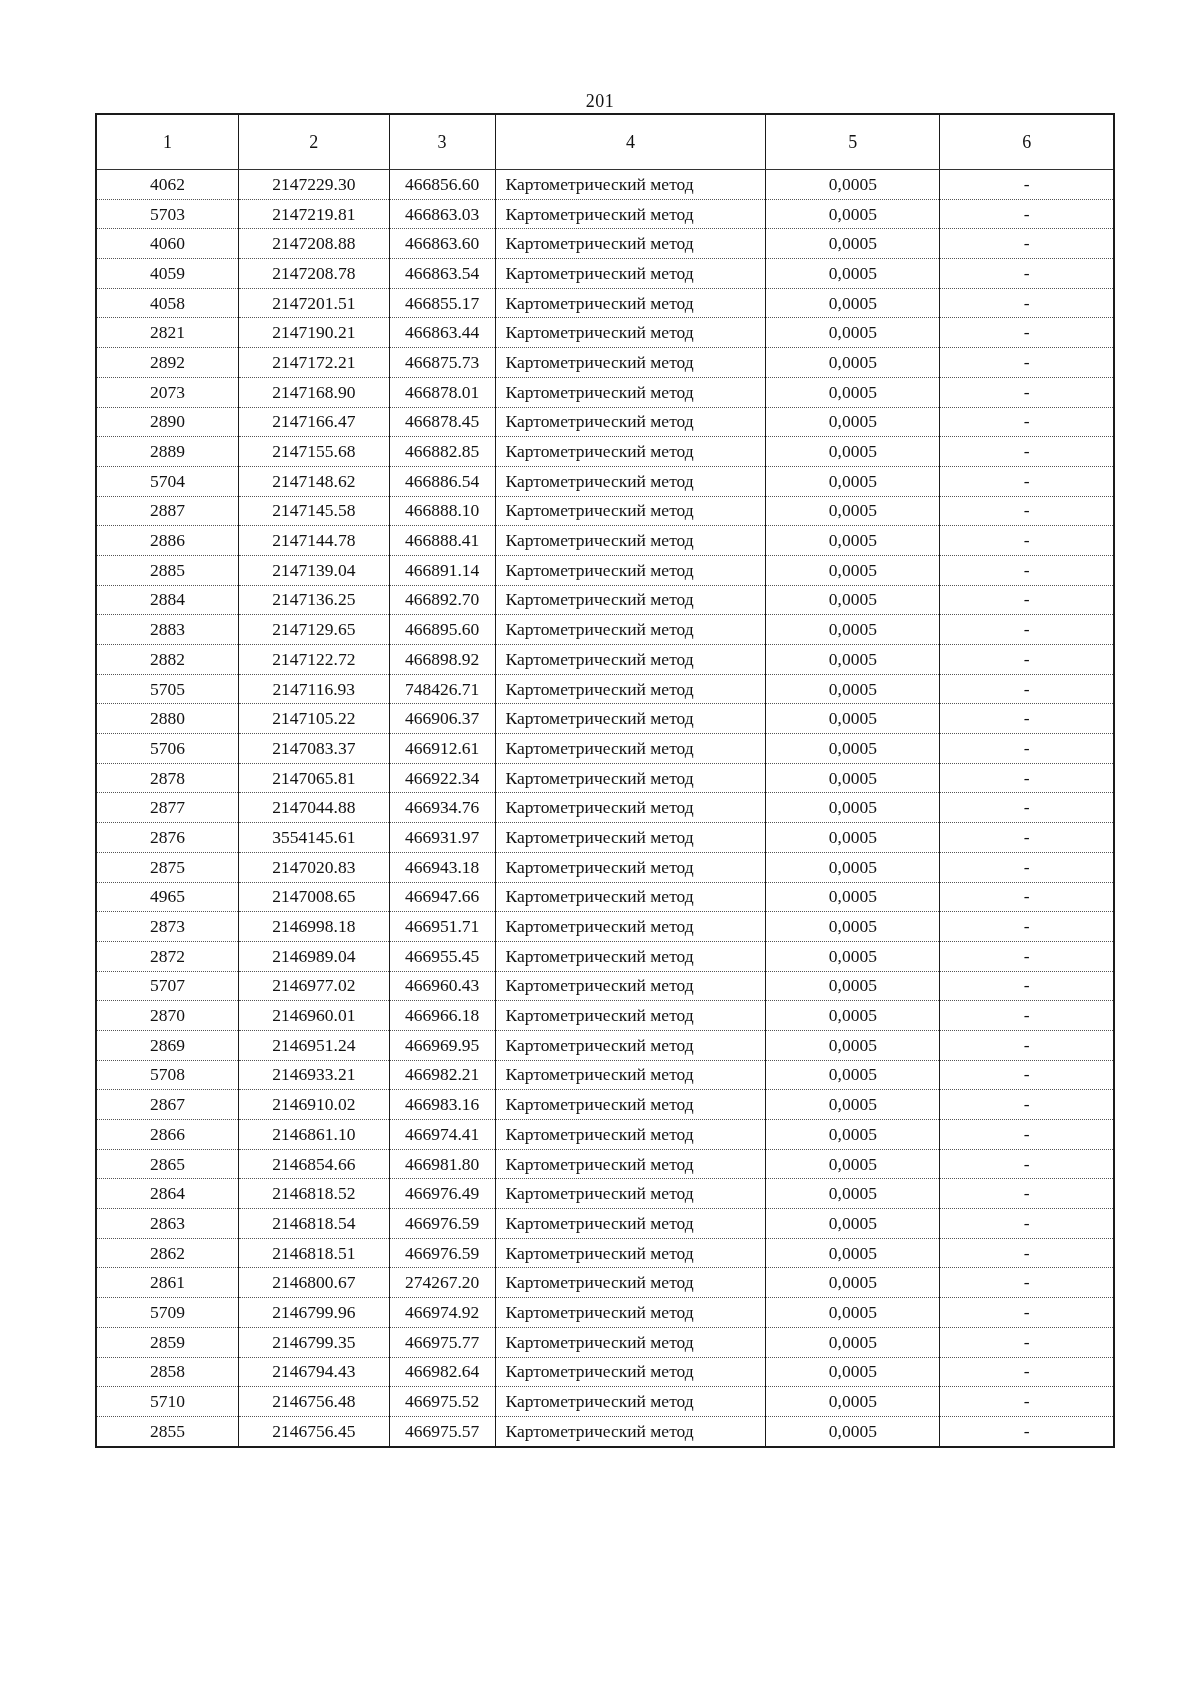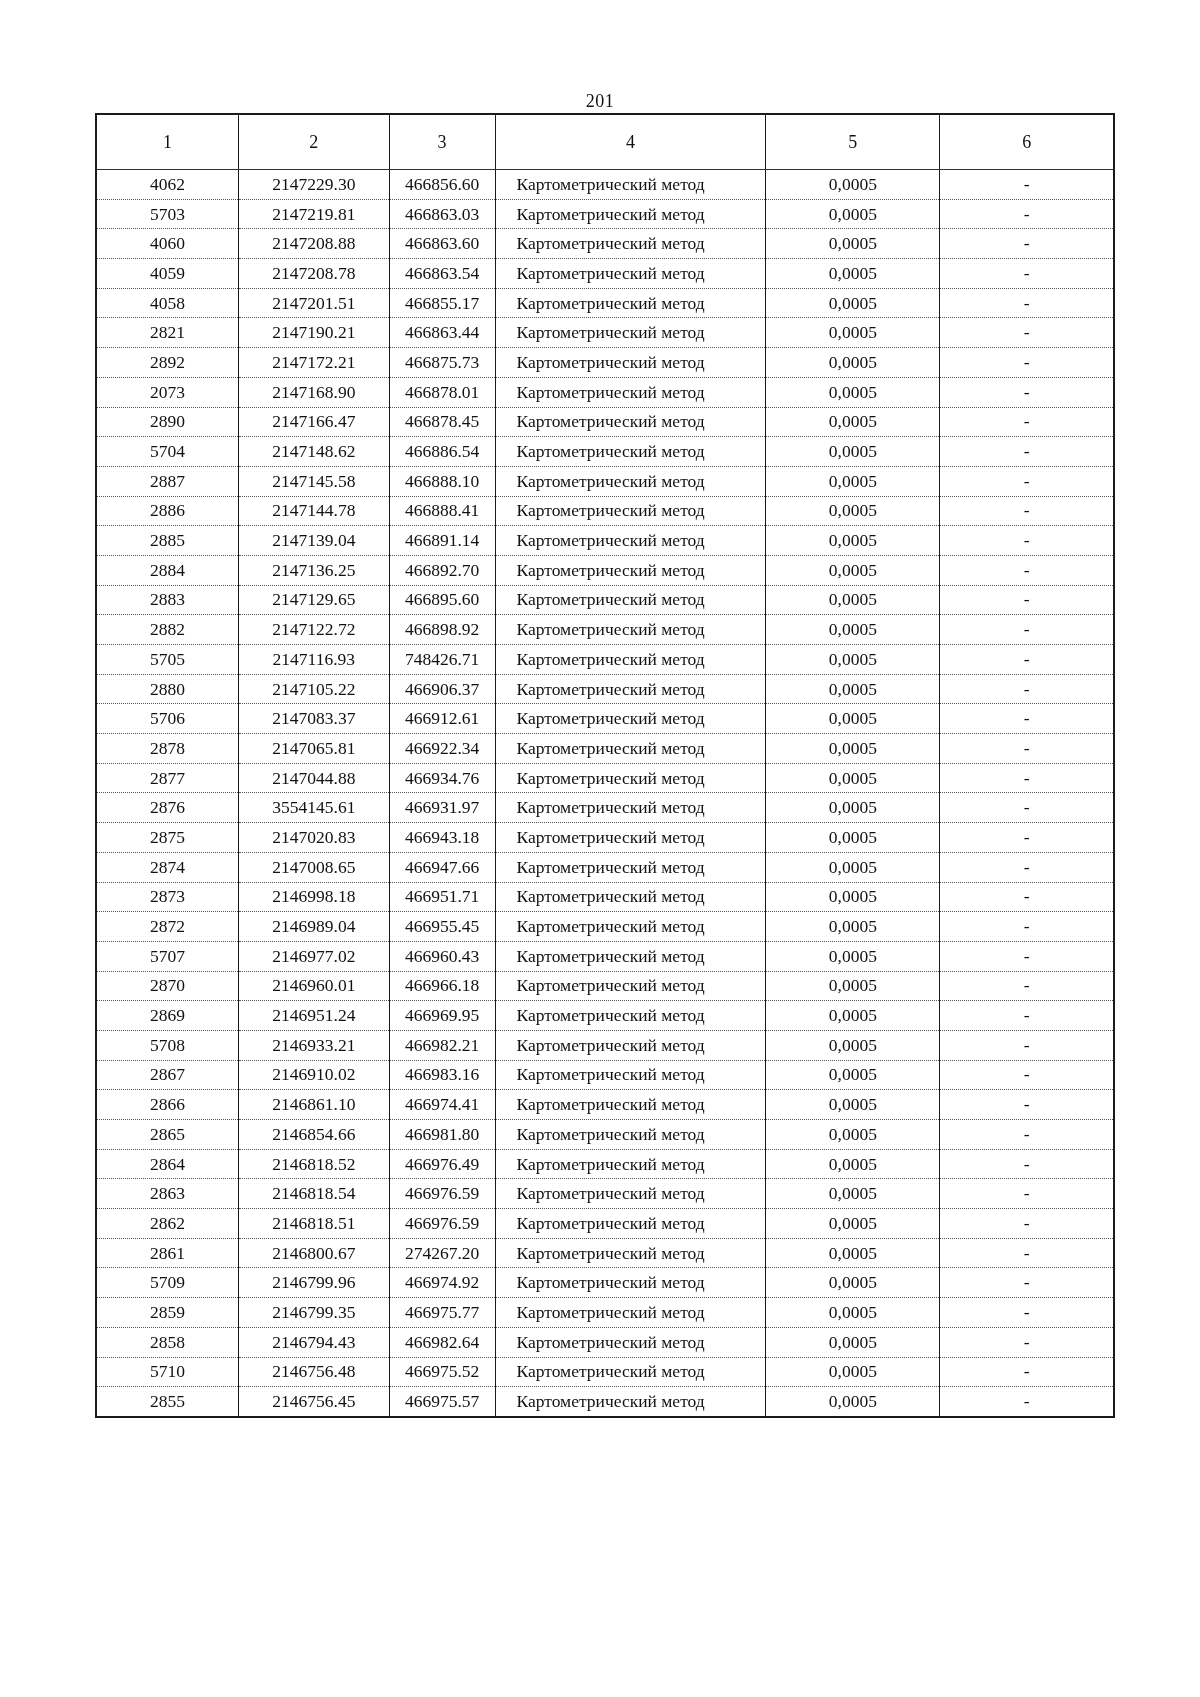--- a/index.html
+++ b/index.html
@@ -57,21 +57,21 @@
     vertical-align: middle;
     border-left: 1.5px solid #1a1a1a;
     border-right: 1.5px solid #1a1a1a;
     border-top: 1px dotted #555;
     border-bottom: 1px dotted #555;
     white-space: nowrap;
     overflow: hidden;
   }
   table.coords td.left {
     text-align: left;
-    padding-left: 21px;
+    padding-left: 10px;
   }
 </style>
 </head>
 <body>
 
 <div class="page-number">201</div>
 
 <table class="coords">
   <colgroup>
     <col class="c1">
@@ -158,20 +158,28 @@
       </tr>
       <tr>
         <td>2890</td>
         <td>2147166.47</td>
         <td>466878.45</td>
         <td class="left">Картометрический метод</td>
         <td>0,0005</td>
         <td>-</td>
       </tr>
       <tr>
+        <td>2889</td>
+        <td>2147155.68</td>
+        <td>466882.85</td>
+        <td class="left">Картометрический метод</td>
+        <td>0,0005</td>
+        <td>-</td>
+      </tr>
+      <tr>
         <td>5704</td>
         <td>2147148.62</td>
         <td>466886.54</td>
         <td class="left">Картометрический метод</td>
         <td>0,0005</td>
         <td>-</td>
       </tr>
       <tr>
         <td>2887</td>
         <td>2147145.58</td>
@@ -270,21 +278,21 @@
       </tr>
       <tr>
         <td>2875</td>
         <td>2147020.83</td>
         <td>466943.18</td>
         <td class="left">Картометрический метод</td>
         <td>0,0005</td>
         <td>-</td>
       </tr>
       <tr>
-        <td>2874</td>
+        <td>4965</td>
         <td>2147008.65</td>
         <td>466947.66</td>
         <td class="left">Картометрический метод</td>
         <td>0,0005</td>
         <td>-</td>
       </tr>
       <tr>
         <td>2873</td>
         <td>2146998.18</td>
         <td>466951.71</td>

